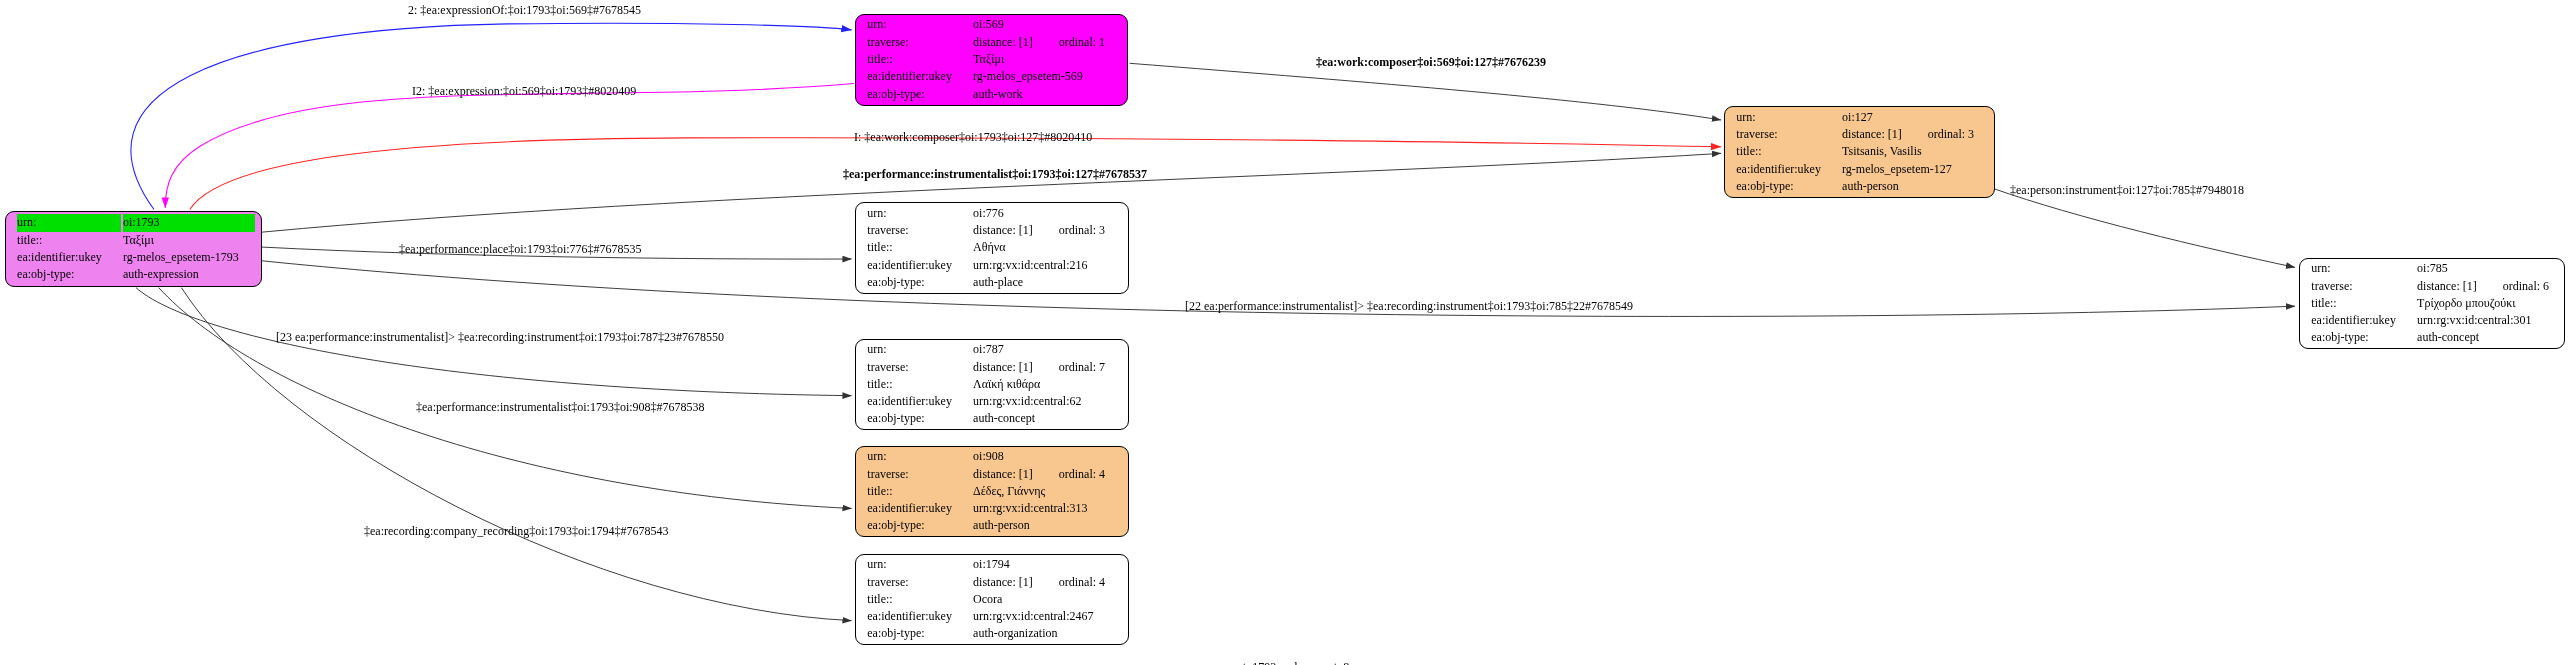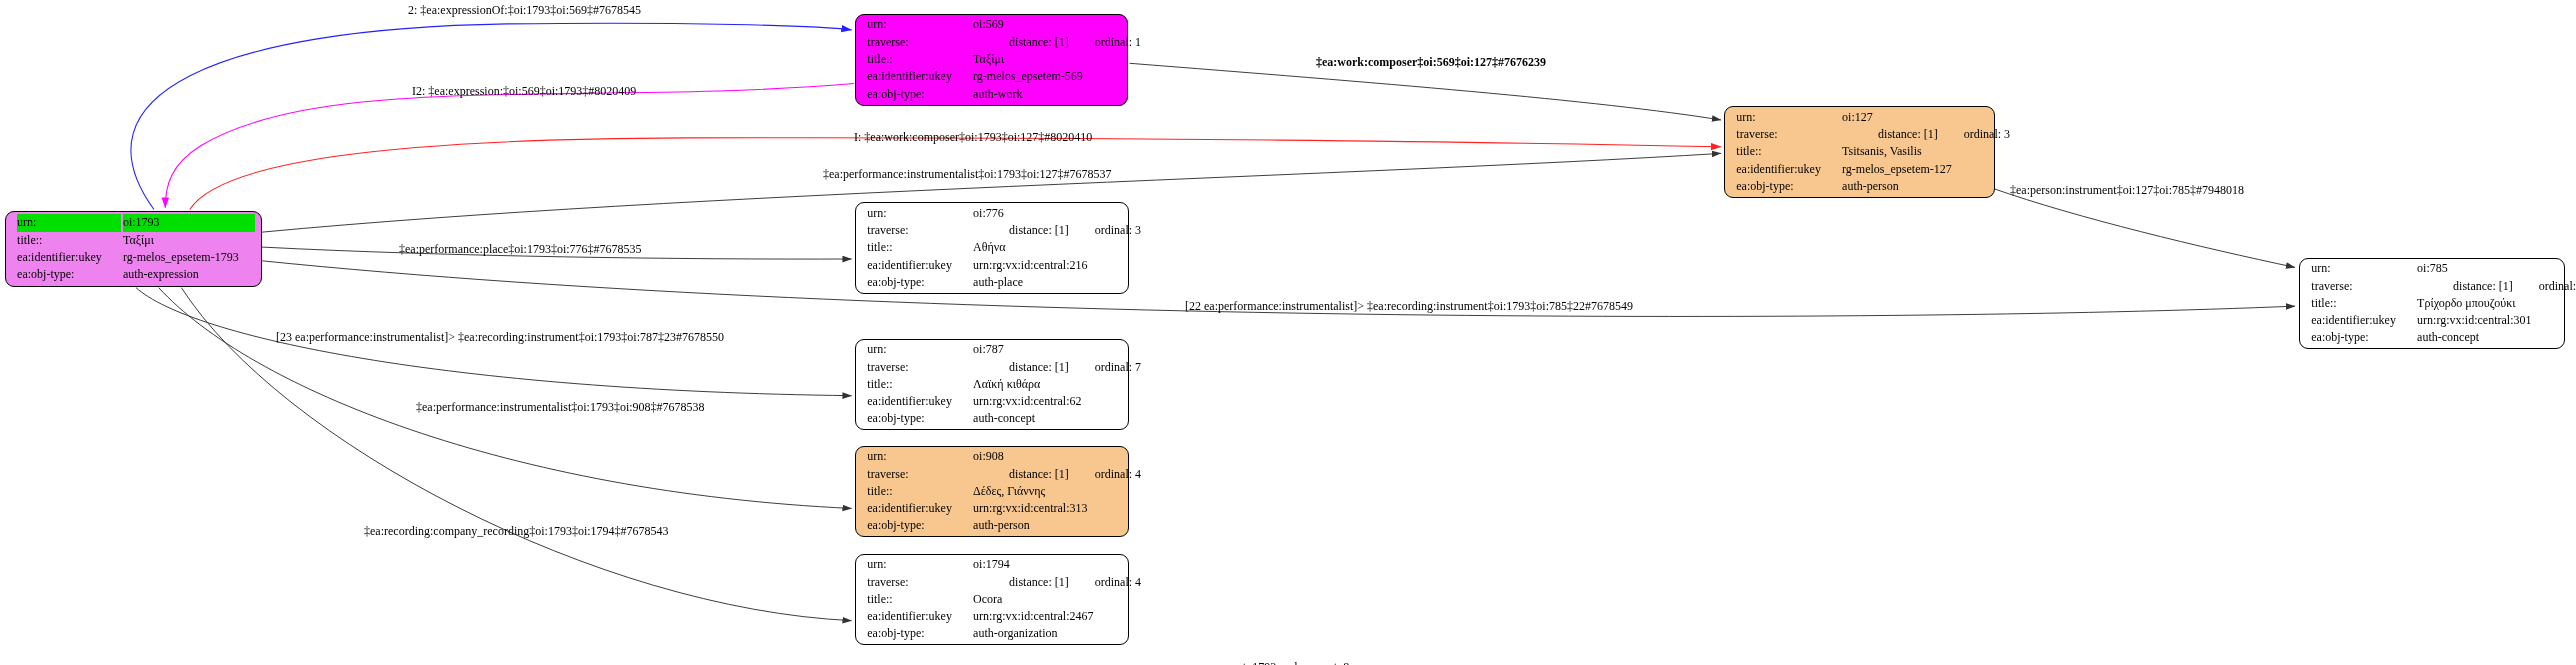--- a/index.html
+++ b/index.html
@@ -15,21 +15,21 @@
     background:#fff;
   }
   .node.violet{background:#ee82ee;}
   .node.magenta{background:#ff00ff;}
   .node.orange{background:#f7c78f;}
   .node.white{background:#ffffff;}
   .row{display:flex;align-items:baseline;}
   .lbl{width:104px;flex:0 0 104px;margin-right:1.8px;white-space:nowrap;}
   .val{flex:1;white-space:nowrap;}
   .row.hl .lbl,.row.hl .val{background:#00e000;}
-  .trav{display:flex;gap:26px;margin-left:36px;}
+  .trav{display:flex;gap:26px;}
   .edge-label{
     position:absolute;white-space:nowrap;font-size:12px;line-height:13px;
   }
   .caption{
     position:absolute;left:50%;transform:translateX(-50%);
     font-size:12px;white-space:nowrap;
   }
 </style>
 </head>
 <body>
@@ -62,21 +62,21 @@
     <path d="M 228 482 C 320 565, 750 655, 1427 663" stroke-width="1.6" marker-end="url(#ak)" stroke="#333333"></path>
     <path d="M 266 482 C 420 650, 850 825, 1427 852" stroke-width="1.6" marker-end="url(#ak)" stroke="#333333"></path>
     <path d="M 304 482 C 470 740, 1000 1020, 1427 1040" stroke-width="1.6" marker-end="url(#ak)" stroke="#333333"></path>
     <path d="M 3341 316 C 3480 365, 3690 415, 3846 448" stroke-width="1.6" marker-end="url(#ak)" stroke="#333333"></path>
   </svg>
 
   <div class="edge-label" style="left:408px;top:3.6px;">2: ‡ea:expressionOf:‡oi:1793‡oi:569‡#7678545</div>
   <div class="edge-label" style="left:412px;top:85px;">I2: ‡ea:expression:‡oi:569‡oi:1793‡#8020409</div>
   <div class="edge-label" style="left:854px;top:131px;">I: ‡ea:work:composer‡oi:1793‡oi:127‡#8020410</div>
   <div class="edge-label" style="left:1316px;top:56px;font-weight:bold;">‡ea:work:composer‡oi:569‡oi:127‡#7676239</div>
-  <div class="edge-label" style="left:823px;top:168px;">‡ea:performance:instrumentalist‡oi:1793‡oi:127‡#7678537</div>
+  <div class="edge-label" style="left:843px;top:168px;font-weight:bold;">‡ea:performance:instrumentalist‡oi:1793‡oi:127‡#7678537</div>
   <div class="edge-label" style="left:399px;top:243px;">‡ea:performance:place‡oi:1793‡oi:776‡#7678535</div>
   <div class="edge-label" style="left:1173px;top:300px;margin-left:12px;">[22 ea:performance:instrumentalist]&gt; ‡ea:recording:instrument‡oi:1793‡oi:785‡22#7678549</div>
   <div class="edge-label" style="left:276px;top:331px;">[23 ea:performance:instrumentalist]&gt; ‡ea:recording:instrument‡oi:1793‡oi:787‡23#7678550</div>
   <div class="edge-label" style="left:373px;top:401px;margin-left:43px;">‡ea:performance:instrumentalist‡oi:1793‡oi:908‡#7678538</div>
   <div class="edge-label" style="left:364px;top:517px;margin-top:8px;">‡ea:recording:company_recording‡oi:1793‡oi:1794‡#7678543</div>
   <div class="edge-label" style="left:2010px;top:184px;">‡ea:person:instrument‡oi:127‡oi:785‡#7948018</div>
 
   <div class="node violet" style="left:4.8px;top:211px;width:257px;height:76px;">
     <div class="row hl">
       <span class="lbl">urn:</span>

